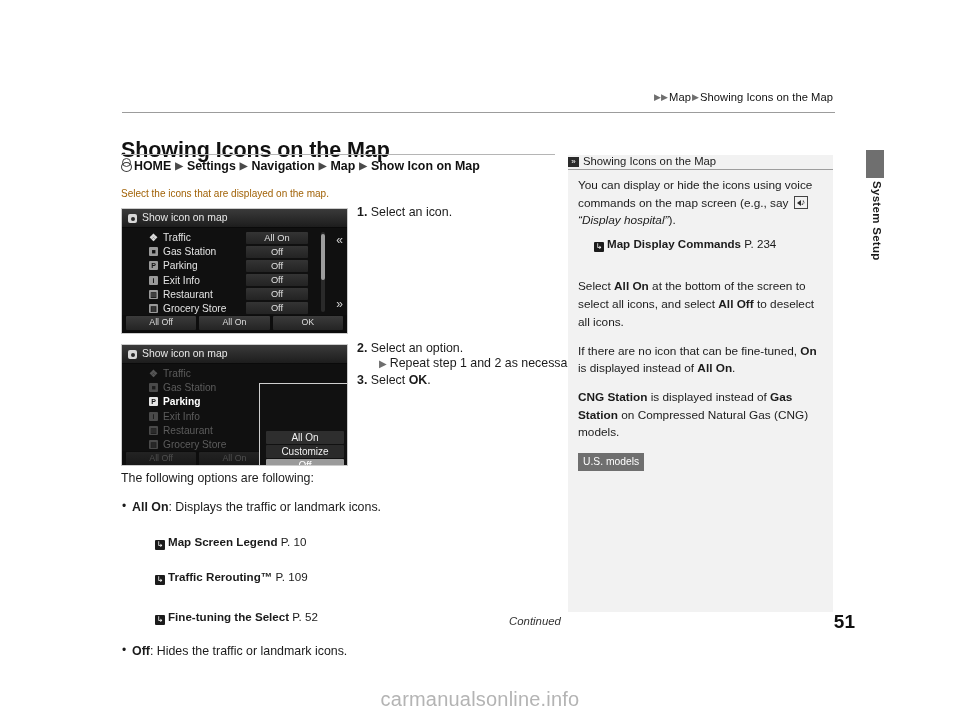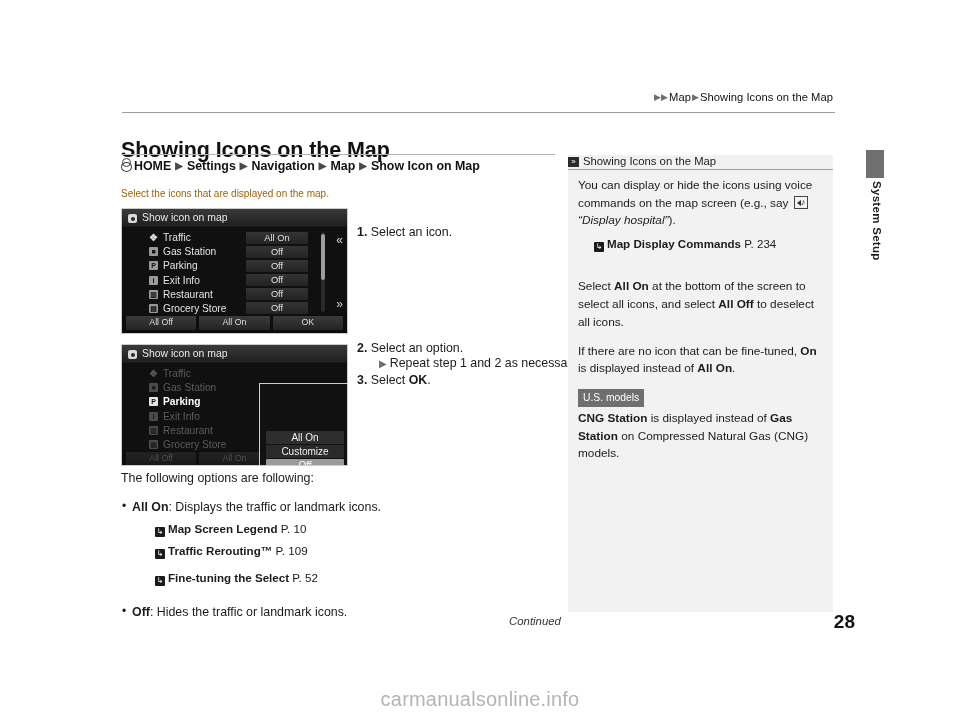--- a/index.html
+++ b/index.html
@@ -292,21 +292,21 @@
     font-size: 10px;
     color: #f0f0f0;
     border-radius: 1px;
   }
   .popup .pitem.i0 { top: 47px; background: #2e2e2e; }
   .popup .pitem.i1 { top: 61px; background: #2a2a2a; }
   .popup .pitem.i2 { top: 75px; background: #9b9b9b; color: #fff; }
 
   
   .steps { position: absolute; left: 357px; font-size: 12.4px; color: #1b1b1b; }
-  #step1 { top: 205px; margin-top: 20px; }
+  #step1 { top: 205px; }
   #step2 { top: 340px; }
   .steps .num { font-weight: bold; }
   .steps .sub {
     margin-left: 11px;
     margin-top: 1px;
     text-indent: -11px;
     padding-left: 22px;
     line-height: 1.28;
   }
   .steps .sub .tri { color: #6e6e6e; font-size: 10px; margin-right: 3px; }
@@ -328,21 +328,21 @@
   .opts .bullet::before {
     content: "\2022";
     position: absolute;
     left: 1px; top: -1px;
     font-size: 12px;
     color: #1b1b1b;
   }
   .opts .ref {
     padding-left: 34px;
     font-size: 11.6px;
-    margin-top: 5px;
+    margin-top: 18px;
   }
   .opts .ref b { font-weight: bold; }
   .refglyph {
     display: inline-block;
     width: 10px; height: 10px;
     background: #1b1b1b;
     color: #fff;
     font-size: 8px;
     line-height: 10px;
     text-align: center;
@@ -625,22 +625,22 @@
       <span class="hglyph">»</span>
       <span>Showing Icons on the Map</span>
     </div>
     <div class="side-body">
       <p><span>You can display or hide the icons using voice commands on the map screen (e.g., say </span><span class="talk-icon"></span><i>“Display hospital”</i><span>).</span></p>
       <div class="side-ref">
         <span class="refglyph">↳</span><b>Map Display Commands</b> <span>P. 234</span>
       </div>
       <p><span>Select </span><b>All On</b><span> at the bottom of the screen to select all icons, and select </span><b>All Off</b><span> to deselect all icons.</span></p>
       <p><span>If there are no icon that can be fine-tuned, </span><b>On</b><span> is displayed instead of </span><b>All On</b><span>.</span></p>
+      <p><b>CNG Station</b><span> is displayed instead of </span><b>Gas Station</b><span> on Compressed Natural Gas (CNG) models.</span></p>
       <p style="margin-bottom:1px;"><span class="badge">U.S. models</span></p>
-      <p><b>CNG Station</b><span> is displayed instead of </span><b>Gas Station</b><span> on Compressed Natural Gas (CNG) models.</span></p>
     </div>
   </div>
 
   <div class="continued">Continued</div>
-  <div class="page-num">28</div>
+  <div class="page-num">51</div>
   <div class="watermark">carmanualsonline.info</div>
 
 </div>
 
 </body></html>

